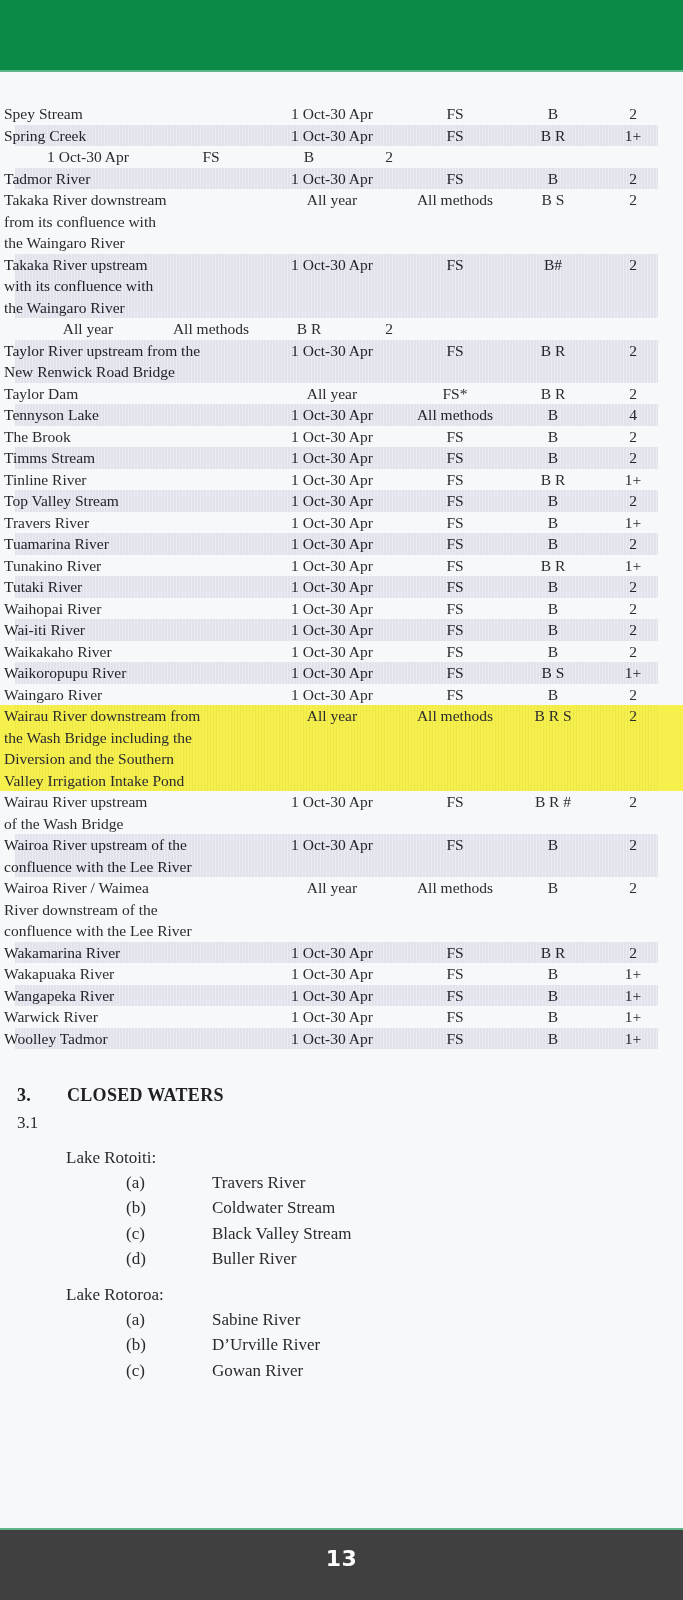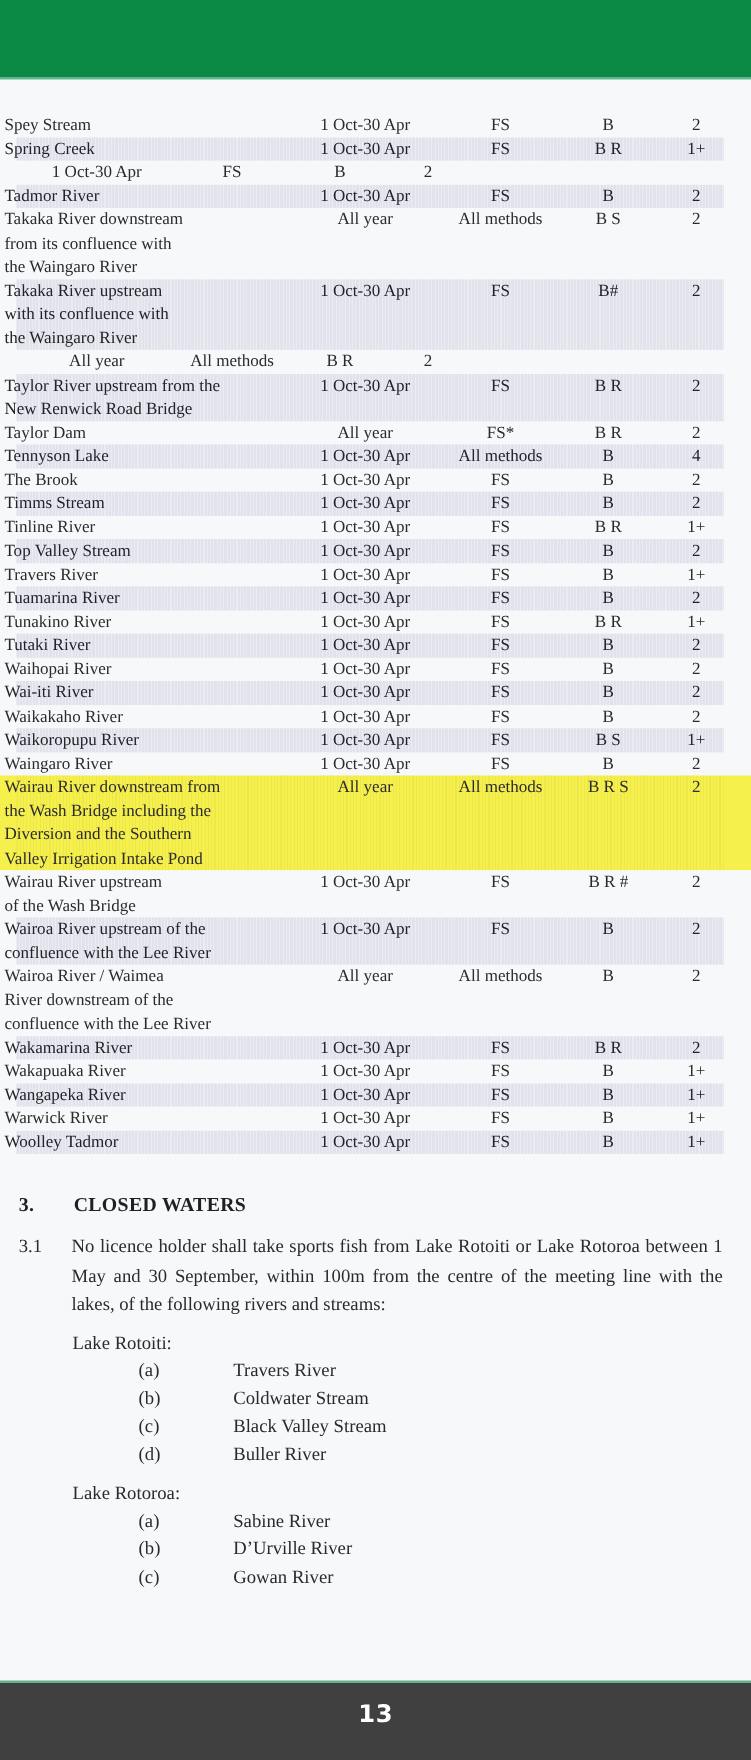--- a/index.html
+++ b/index.html
@@ -55,21 +55,21 @@
   .c-method { width: 112px; flex: none; text-align: center; margin-left: 0; }
   .c-species { width: 84px; flex: none; text-align: center; }
   .c-bag { width: 56px; flex: none; text-align: center; margin-left: 10px; }
 
   .section { position: absolute; left: 0; top: 1082px; width: 683px; }
   .section-heading {
     display: flex; font-weight: bold; font-size: 18px; letter-spacing: 0.3px;
     line-height: 26px; color: #1f1f24;
   }
   .section-heading .num { width: 50px; padding-left: 17px; }
-  .para { display: flex; font-size: 17px; line-height: 26.5px; margin-top: 12px; }
+  .para { display: flex; font-size: 17px; line-height: 26.5px; margin-top: 2px; }
   .para .num { width: 48px; padding-left: 17px; flex: none; }
   .para .text { width: 592px; text-align: justify; }
   .lake-block { margin-left: 66px; margin-top: 8px; }
   .lake-label { font-size: 17px; line-height: 25px; }
   .lake-items { margin-left: 60px; }
   .lake-item { display: flex; font-size: 17px; line-height: 25.5px; }
   .lake-item .letter { width: 86px; flex: none; }
   .lake-gap { height: 10px; }
 </style>
 </head>
@@ -317,21 +317,20 @@
     </div>
 </div>
 
 <div class="section">
   <div class="section-heading">
     <span class="num">3.</span>
     <span>CLOSED WATERS</span>
   </div>
   <div class="para">
     <span class="num">3.1</span>
-    <span class="text">No licence holder shall take sports fish from Lake Rotoiti or Lake Rotoroa between 1 May and 30 September, within 100m from the centre of the meeting line with the lakes, of the following rivers and streams:</span>
   </div>
 
   <div class="lake-block">
     <div class="lake-label">Lake Rotoiti:</div>
     <div class="lake-items">
       <div class="lake-item">
         <span class="letter">(a)</span>
         <span>Travers River</span>
       </div>
       <div class="lake-item">

